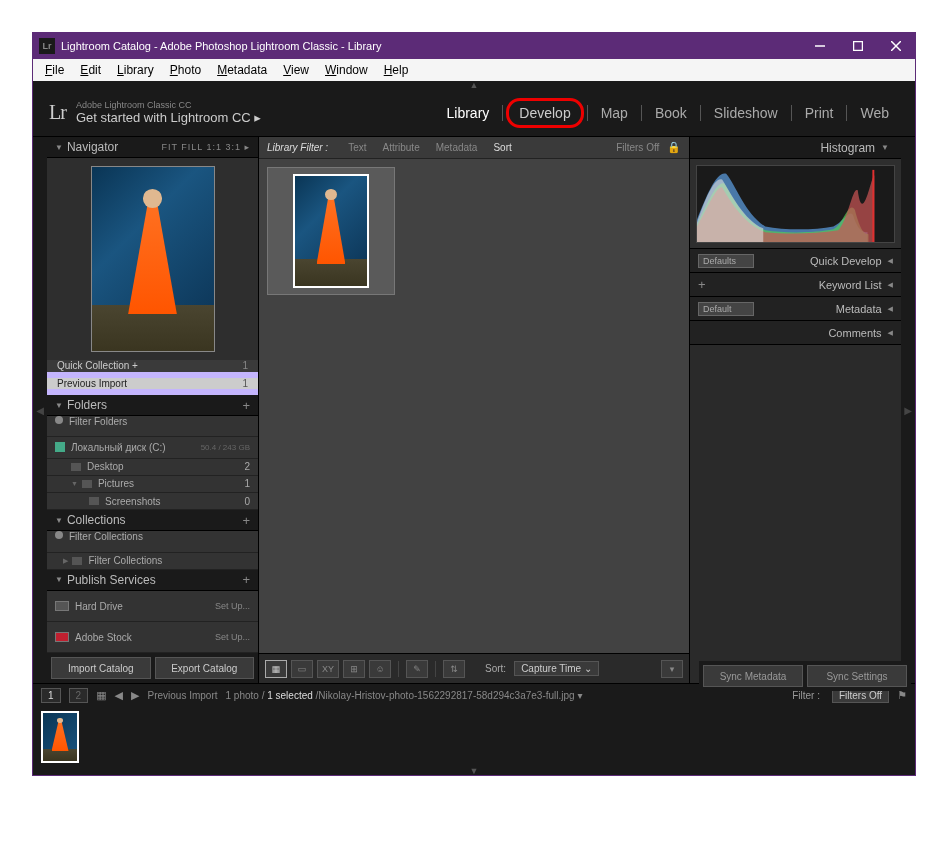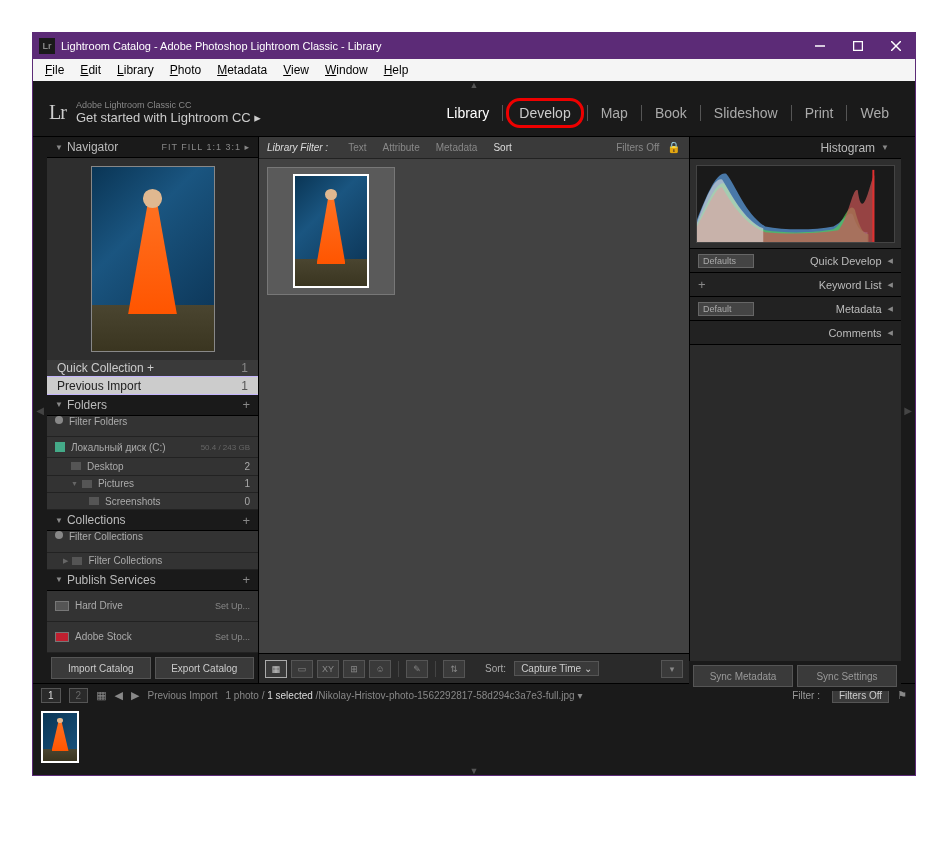--- a/index.html
+++ b/index.html
@@ -33,21 +33,21 @@
 .panelhdr{height:22px;background:#1a1a1a;display:flex;align-items:center;padding:0 8px;font-size:12px;color:#bbb;border-bottom:1px solid #000}
 .panelhdr .tri{font-size:8px;margin-right:4px;color:#888}
 .panelhdr .txt{flex:1}
 .panelhdr .opts{font-size:9px;color:#888;letter-spacing:1px}
 .panelhdr .plus{color:#888;font-size:13px}
 .navimg{padding:8px;display:flex;justify-content:center;background:#2e2e2e}
 .navthumb{width:124px;height:186px;background:linear-gradient(135deg,#0a3555 0%,#1a5580 35%,#0a3050 100%);border:1px solid #888;position:relative}
 .dress{position:absolute;left:30%;top:20%;width:40%;height:60%;background:linear-gradient(180deg,#ff7020 0%,#ff5500 100%);clip-path:polygon(40% 0,60% 0,100% 100%,0 100%)}
 .head{position:absolute;left:42%;top:12%;width:16%;height:10%;background:#e0b890;border-radius:50%}
 .rocks{position:absolute;bottom:0;left:0;right:0;height:25%;background:linear-gradient(0deg,#3a3520,#4a4530)}
-.collrow{height:18px;background:#3a3a3a;display:flex;align-items:center;padding:0 10px;font-size:12px;color:#ccc;border-bottom:1px solid #c4b5fd}
+.collrow{height:18px;background:#3a3a3a;display:flex;align-items:center;padding:0 10px;font-size:10px;color:#ccc;border-bottom:6px solid #c4b5fd}
 .collrow.sel{background:#ccc;color:#222}
 .collrow .name{flex:1}
 .collrow .count{color:#888}
 .collrow.sel .count{color:#555}
 .filterrow{height:22px;background:#333;display:flex;align-items:flex-start;padding:0 8px;font-size:10px;color:#aaa;border-bottom:1px solid #222}
 .filterrow .ficon{width:8px;height:8px;border-radius:50%;background:#888;margin-right:6px}
 .diskrow{height:22px;background:#333;display:flex;align-items:center;padding:0 8px;font-size:10px;color:#aaa;border-bottom:1px solid #222}
 .diskrow .diskicon{width:10px;height:10px;background:#4a8;margin-right:6px}
 .diskrow .name{flex:1}
 .diskrow .size{font-size:8px;color:#666}
@@ -318,21 +318,21 @@
               <span>Default</span>
             </span>
           <span class="txt">Metadata</span>
           <span class="tri">◀</span>
         </div>
         <div class="rpanel">
           <span class="txt">Comments</span>
           <span class="tri">◀</span>
         </div>
         <div style="flex:1"></div>
-        <div class="syncrow" style="position:absolute;bottom:84px;right:14px;width:212px">
+        <div class="syncrow" style="position:absolute;bottom:84px;right:4px;width:212px">
           <div class="syncbtn">Sync Metadata</div>
           <div class="syncbtn">Sync Settings</div>
         </div>
       </div>
       <div class="edge">▶</div>
     </div>
     <div class="filmstrip">
       <div class="fshdr">
         <span class="fsnum">1</span>
         <span class="fsnum dim">2</span>

